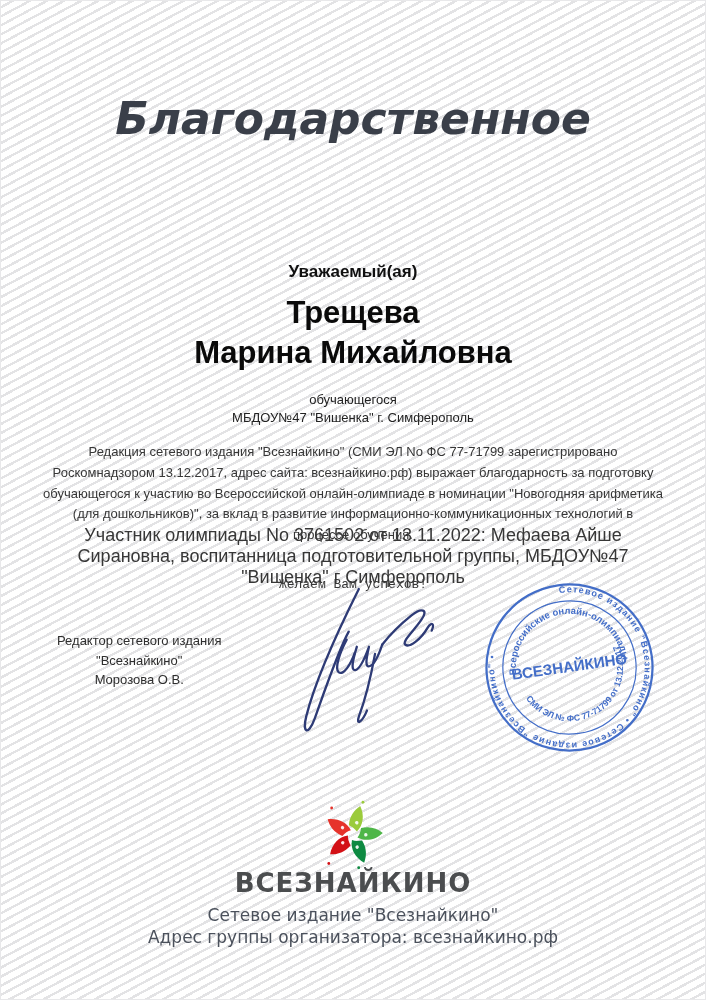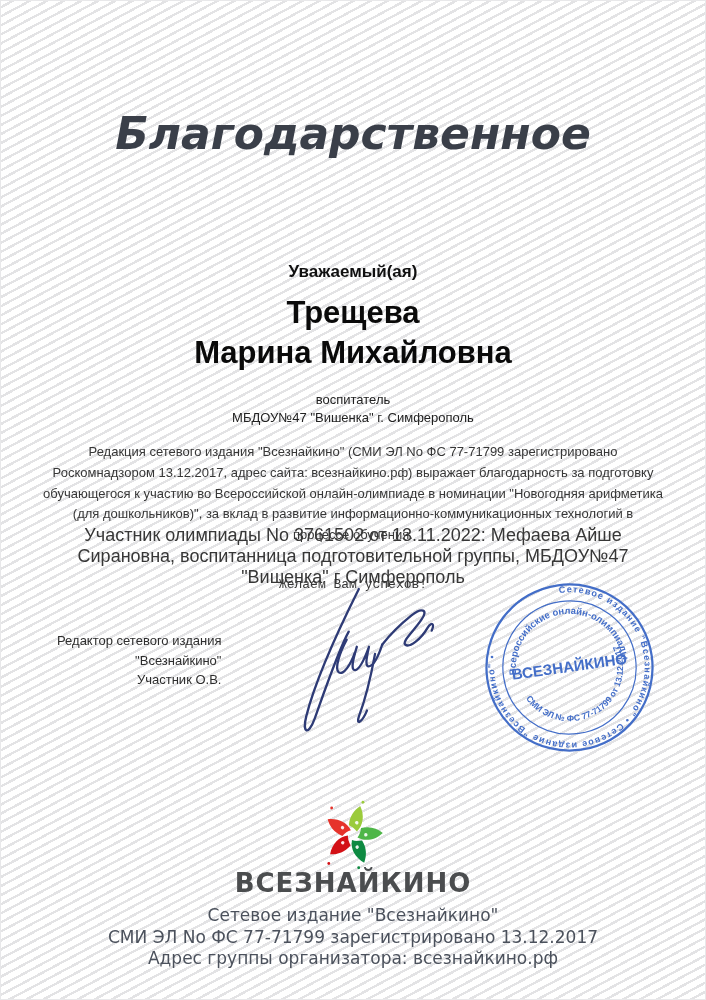--- a/index.html
+++ b/index.html
@@ -11,28 +11,28 @@
     background:
       repeating-linear-gradient(152deg,
         #ffffff 0px, #ffffff 5.6px,
         #e3e3e5 5.6px, #e3e3e5 8px);
     box-shadow: inset 0 0 0 1px #e8e8ea;
     font-family:"Liberation Sans", sans-serif;
     color:#333;
   }
   .abs{position:absolute;left:0;width:100%;text-align:center;}
   .title{top:88px;font-family:"DejaVu Sans",sans-serif;font-style:italic;font-weight:bold;
-         font-size:44px;line-height:62px;color:#3a3f49;letter-spacing:0px;margin-top:15px;}
+         font-size:44px;line-height:62px;color:#3a3f49;letter-spacing:0px;}
   .salutation{top:262px;font-size:17px;font-weight:bold;color:#101010;}
   .recipient{top:293px;font-size:31px;font-weight:bold;color:#0a0a0a;line-height:40px;}
   .role-block{top:391px;font-size:13px;color:#222;line-height:18px;}
   .body-par{top:442px;left:43px;width:620px;font-size:13px;line-height:20.8px;color:#373737;}
   .participant{top:525px;left:73px;width:560px;font-size:18px;line-height:20.8px;color:#373737;}
   .wish{top:577px;font-size:13px;color:#373737;font-family:Liberation Mono, monospace;}
-  .editor{position:absolute;left:57px;top:631px;font-size:13px;line-height:19.5px;color:#2e2e2e;text-align:right;}
+  .editor{position:absolute;left:57px;top:631px;font-size:13px;line-height:19.5px;color:#2e2e2e;text-align:center;}
   .signature{position:absolute;left:283px;top:583px;width:178px;height:162px;}
   .stamp{position:absolute;left:483px;top:581px;width:173px;height:173px;opacity:.95;}
   .star-logo{position:absolute;left:312px;top:798px;width:82px;height:74px;}
   .logo-text{top:868px;font-family:"DejaVu Sans",sans-serif;font-size:26px;font-weight:bold;
              color:#4b4d4f;letter-spacing:1px;}
   .footer{top:905px;font-family:"DejaVu Sans",sans-serif;font-size:17px;line-height:21.5px;color:#4b515c;}
 </style>
 </head>
 <body>
 
@@ -43,34 +43,34 @@
   </div>
 
   <div class="abs recipient">
     <div>Трещева</div>
     <div>Марина Михайловна</div>
   </div>
 
   <div class="abs salutation">Уважаемый(ая)</div>
 
   <div class="abs role-block">
-    <div>воспитатель</div>
+    <div>обучающегося</div>
     <div>МБДОУ№47 "Вишенка" г. Симферополь</div>
   </div>
 
   <div class="abs body-par">Редакция сетевого издания "Всезнайкино" (СМИ ЭЛ No ФС 77-71799 зарегистрировано Роскомнадзором 13.12.2017, адрес сайта: всезнайкино.рф) выражает благодарность за подготовку обучающегося к участию во Всероссийской онлайн-олимпиаде в номинации "Новогодняя арифметика (для дошкольников)", за вклад в развитие информационно-коммуникационных технологий в процессе обучения.</div>
 
   <div class="abs participant">Участник олимпиады No 3761502 от 13.11.2022: Мефаева Айше Сирановна, воспитанница подготовительной группы, МБДОУ№47 "Вишенка" г Симферополь</div>
 
   <div class="abs wish">Желаем Вам успехов!</div>
 
   <div class="editor">
     <div>Редактор сетевого издания</div>
     <div>"Всезнайкино"</div>
-    <div>Участник О.В.</div>
+    <div>Морозова О.В.</div>
   </div>
 
   <svg class="signature" viewBox="0 0 170 160" fill="none">
     <g stroke-width="2.3" stroke-linecap="round" stroke-linejoin="round" fill="none" stroke="#2e3b76">
       <path d="M 72,6 C 58,34 30,92 20,132 C 16,148 22,151 28,135 C 38,107 52,66 62,48"></path>
       <path d="M 60,56 C 53,69 48,84 52,88 C 57,92 64,80 68,69"></path>
       <path d="M 70,63 C 66,76 64,86 68,86 C 73,86 78,74 82,63 C 79,76 78,84 83,82 C 88,80 92,70 95,61"></path>
       <path d="M 88,70 C 84,92 78,116 72,132 C 69,141 75,138 80,126"></path>
       <path d="M 95,61 C 102,52 114,40 124,32 C 134,24 141,26 134,36 C 126,48 114,58 118,61 C 122,64 133,56 140,44 C 144,38 147,40 144,47"></path>
     </g>
@@ -126,17 +126,16 @@
     <circle cx="-30" cy="-38" r="2" fill="#e6332b"></circle>
     <circle cx="14" cy="-46" r="2" fill="#9bcb3c"></circle>
     <circle cx="-34" cy="40" r="2" fill="#d31117"></circle>
     <circle cx="8" cy="46" r="2" fill="#0e8a42"></circle>
   </svg>
 
   <div class="abs logo-text">ВСЕЗНАЙКИНО</div>
 
   <div class="abs footer">
     <div>Сетевое издание "Всезнайкино"</div>
-    <div>СМИ ЭЛ No ФС 77-71799 зарегистрировано 13.12.2017</div>
     <div>Адрес группы организатора: всезнайкино.рф</div>
   </div>
 
 </div>
 
 </body></html>

